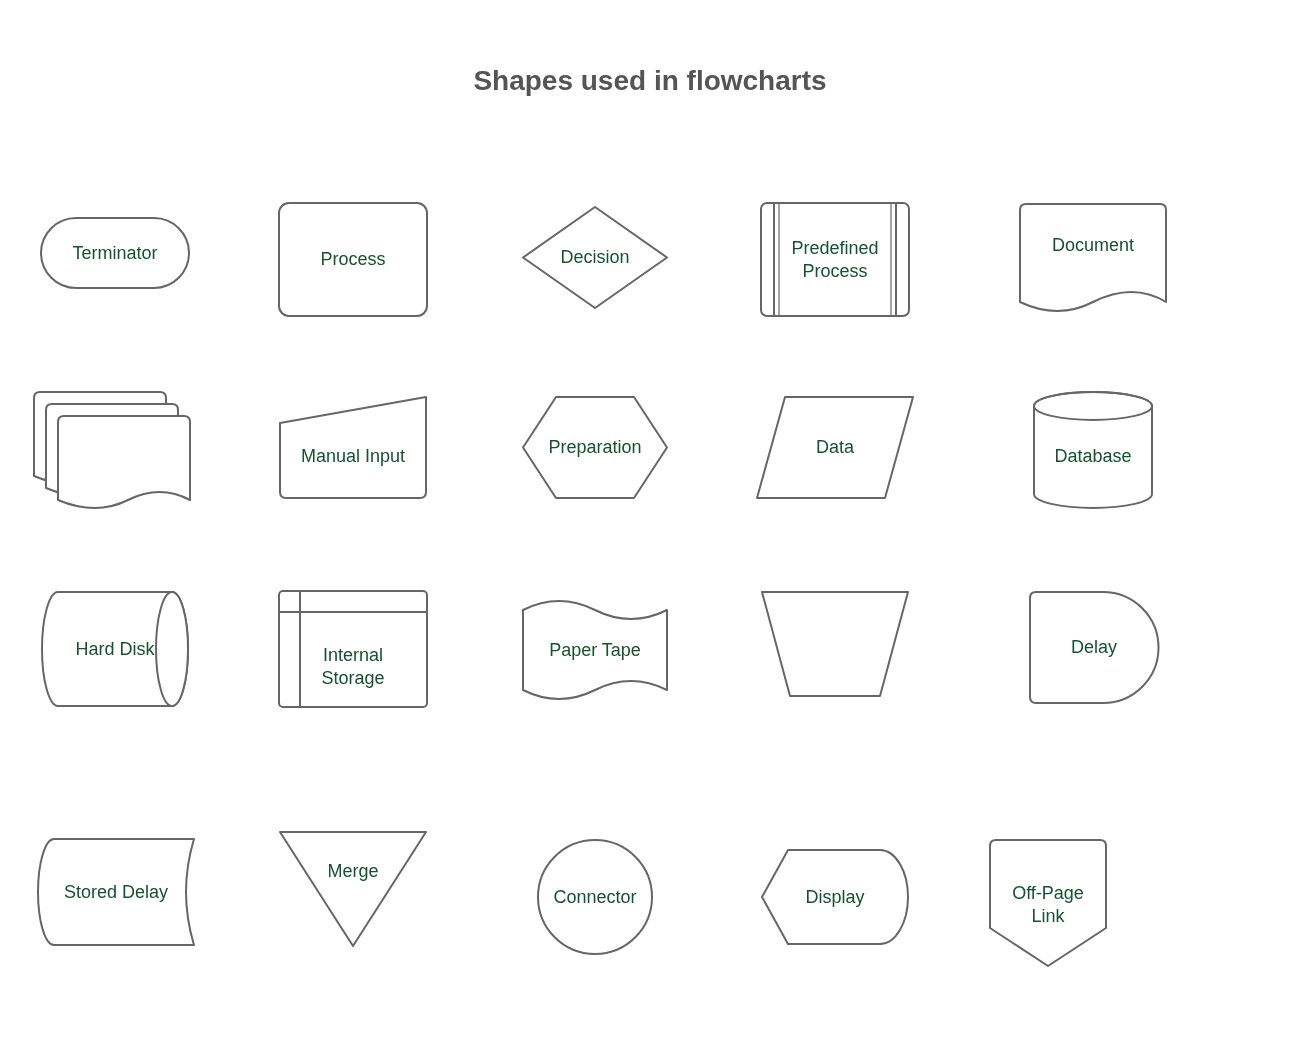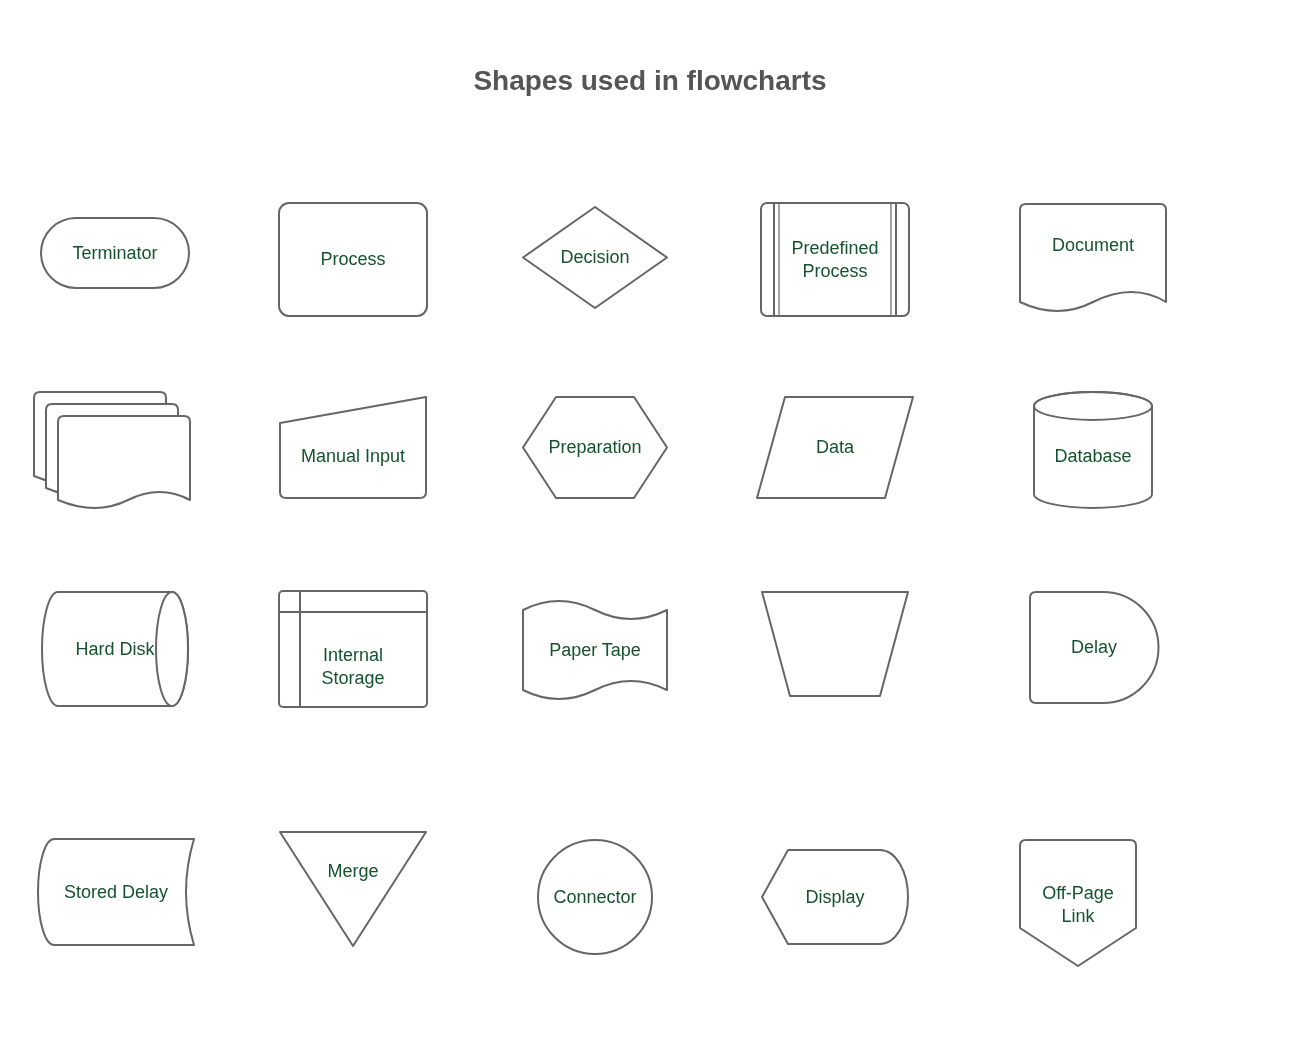--- a/index.html
+++ b/index.html
@@ -176,18 +176,18 @@
   <div class="label">Connector</div>
 </div>
 
 <div class="cell" style="left:760px; top:848px; width:150px; height:98px;">
   <svg width="150" height="98">
     <path d="M28 2 H120 A28 47 0 0 1 120 96 H28 L2 49 Z" fill="#fff" stroke="#666" stroke-width="2" stroke-linejoin="round"></path>
   </svg>
   <div class="label">Display</div>
 </div>
 
-<div class="cell" style="left:1018px; top:838px; width:120px; height:130px;">
+<div class="cell" style="left:988px; top:838px; width:120px; height:130px;">
   <svg width="120" height="130">
     <path d="M8 2 H112 Q118 2 118 8 V90 L60 128 L2 90 V8 Q2 2 8 2 Z" fill="#fff" stroke="#666" stroke-width="2" stroke-linejoin="round"></path>
   </svg>
   <div class="label" style="top:44px;">Off-Page<br>Link</div>
 </div>
 
 </body></html>

